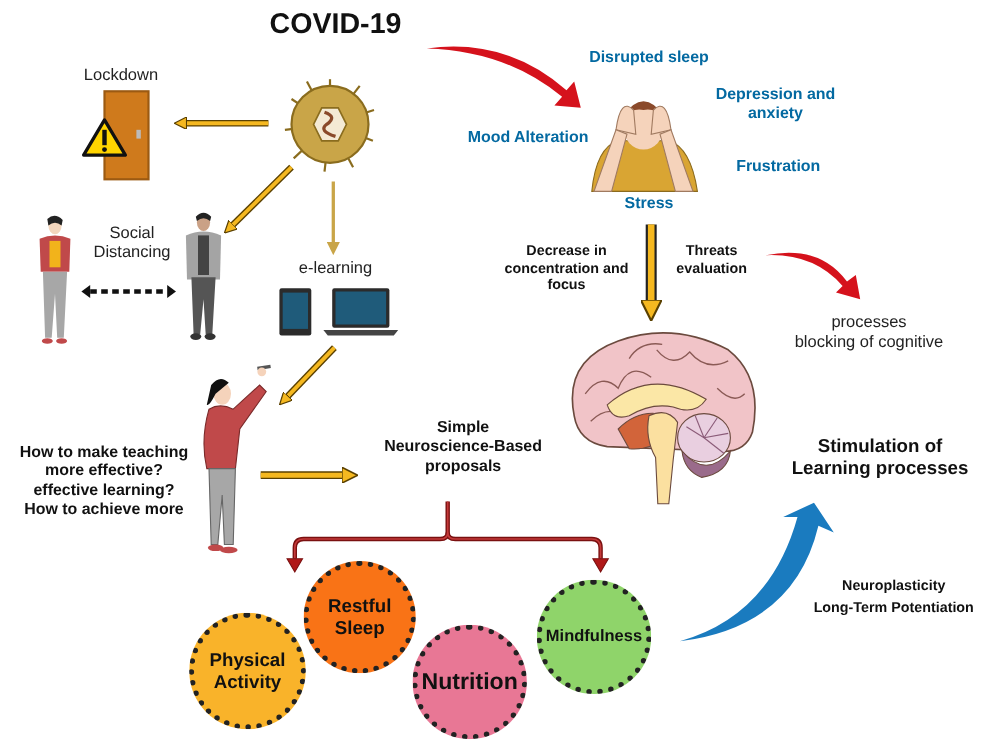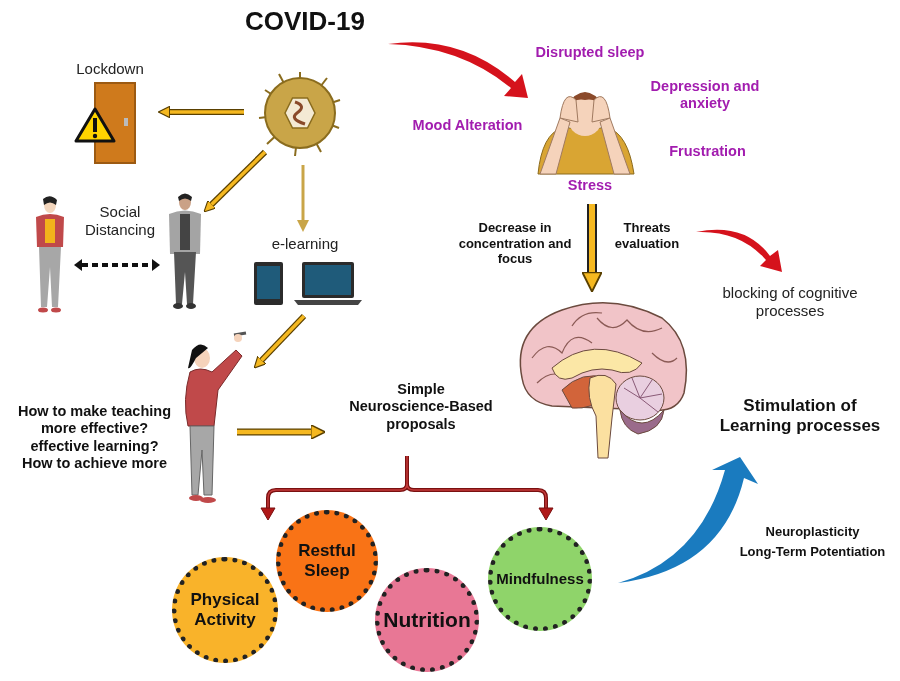--- a/index.html
+++ b/index.html
@@ -1,21 +1,21 @@
 <!DOCTYPE html>
 <html><head>
 <meta charset="utf-8">
 <style>
   html, body { margin: 0; padding: 0; background: #ffffff; }
   body { width: 900px; height: 681px; position: relative; overflow: hidden;
          font-family: "Liberation Sans", "DejaVu Sans", sans-serif; color: #111; }
   .txt { position: absolute; text-align: center; line-height: 1.2; white-space: nowrap; }
   .title { font-weight: bold; font-size: 26px; line-height: 1.2; }
   .plain { font-size: 15px; color: #222; }
-  .red { color: #a21caf; font-weight: bold; font-size: 14.5px; }
+  .red { color: #0369a1; font-weight: bold; font-size: 14.5px; }
   .blk-b { font-weight: bold; font-size: 13px; color: #111; }
   .q { font-weight: bold; font-size: 14.5px; }
   .circle { position: absolute; border-radius: 50%; border: 5px dotted #222; box-sizing: border-box;
             display: flex; align-items: center; justify-content: center; text-align: center;
             font-weight: bold; line-height: 1.15; }
   svg { position: absolute; overflow: visible; }
 </style>
 </head>
 <body>
 
@@ -163,36 +163,36 @@
   <path d="M30,40 Q34,10 46,22 L48,44z" fill="#f5d3bb" stroke="#a07a60" stroke-width="1"></path>
   <path d="M80,40 Q76,10 64,22 L62,44z" fill="#f5d3bb" stroke="#a07a60" stroke-width="1"></path>
   <path d="M10,96 L30,40 L40,44 L26,96z" fill="#f5d3bb" stroke="#a07a60" stroke-width="1"></path>
   <path d="M100,96 L80,40 L70,44 L84,96z" fill="#f5d3bb" stroke="#a07a60" stroke-width="1"></path>
 </svg>
 <div class="txt red" style="left:530px; top:44px; width:120px;">Disrupted sleep</div>
 <div class="txt red" style="left:640px; top:78px; width:130px;">
   <div>Depression and</div>
   <div>anxiety</div>
 </div>
-<div class="txt red" style="left:400px; top:117px; width:135px;">Mood Alteration</div>
+<div class="txt red" style="left:400px; top:117px; width:135px;text-align:right;">Mood Alteration</div>
 <div class="txt red" style="left:655px; top:143px; width:105px;">Frustration</div>
 <div class="txt red" style="left:560px; top:177px; width:60px;">Stress</div>
 
 <div class="txt blk-b" style="left:455px; top:220px; width:120px;">
   <div>Decrease in</div>
   <div>concentration and</div>
   <div>focus</div>
 </div>
 <div class="txt blk-b" style="left:607px; top:220px; width:80px;text-align:center;">
   <div>Threats</div>
   <div>evaluation</div>
 </div>
 <div class="txt plain" style="left:700px; top:284px; width:180px;">
+  <div>processes</div>
   <div>blocking of cognitive</div>
-  <div>processes</div>
 </div>
 
 <svg style="left:512px; top:298px;" width="180" height="165" viewBox="0 0 180 165">
   <path d="M10,80 Q0,30 50,12 Q100,-6 150,20 Q182,45 172,95 Q165,115 140,112 L40,108 Q14,104 10,80z" fill="#f1c4c8" stroke="#6b4a3e" stroke-width="1.5"></path>
   <g fill="none" stroke="#8a5a55" stroke-width="1.2">
     <path d="M20,60 Q35,40 50,55 Q60,30 80,45"></path>
     <path d="M85,20 Q100,38 115,22 Q130,40 150,30"></path>
     <path d="M140,55 Q155,70 165,60"></path>
     <path d="M25,85 Q40,70 55,80"></path>
     <path d="M60,28 Q70,12 90,15"></path>

